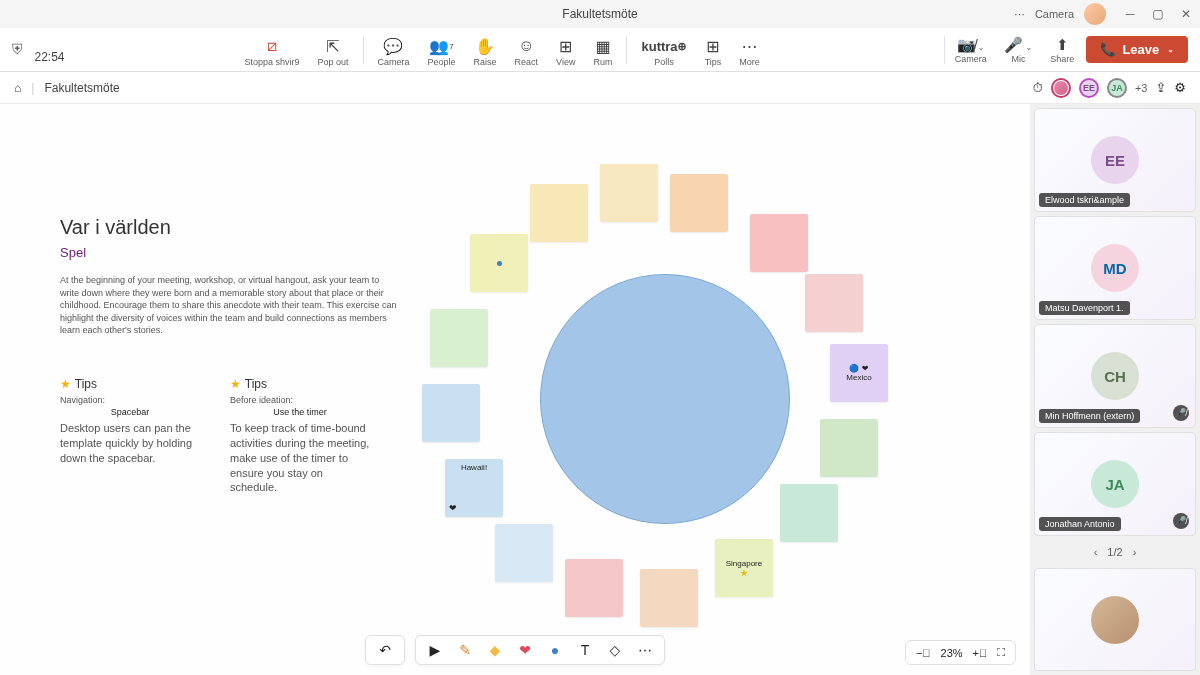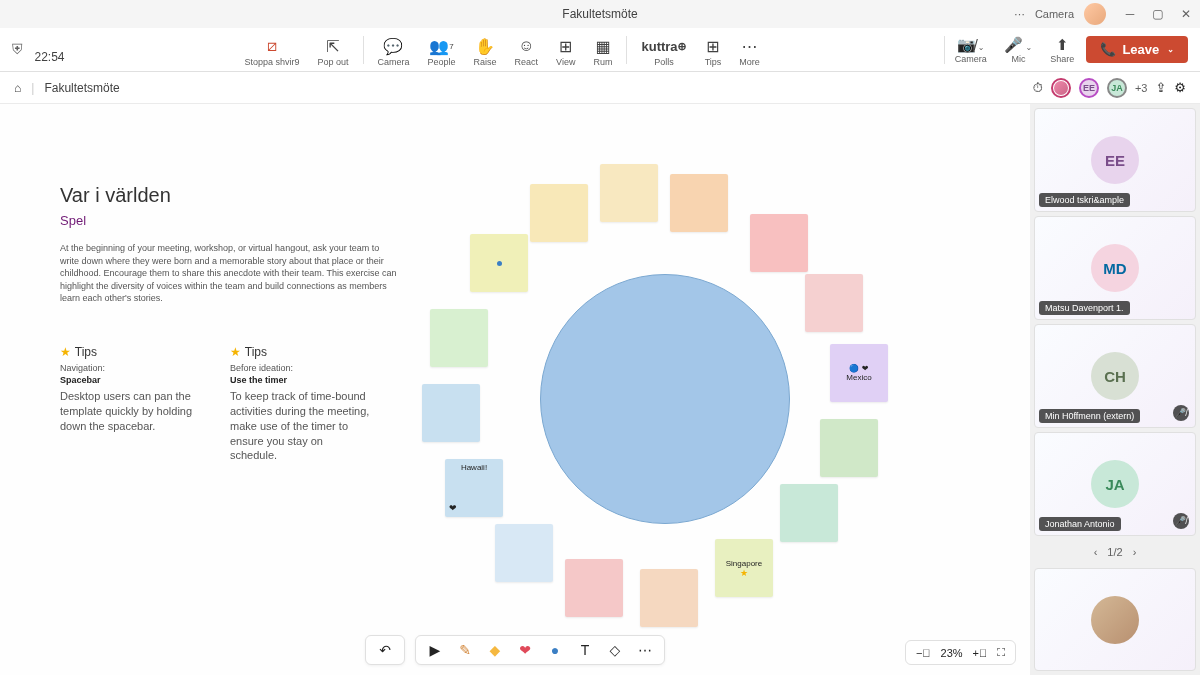--- a/index.html
+++ b/index.html
@@ -35,28 +35,28 @@
 .subbar { height: 32px; background: #fff; border-bottom: 1px solid #ebebeb; display: flex; align-items: center; padding: 0 14px; }
 .subbar-left { display: flex; align-items: center; gap: 10px; font-size: 12px; color: #424242; }
 .subbar-right { margin-left: auto; display: flex; align-items: center; gap: 8px; }
 .pres-avatar { width: 20px; height: 20px; border-radius: 50%; display: inline-flex; align-items: center; justify-content: center; font-size: 9px; font-weight: 600; border: 2px solid; }
 .plus-count { font-size: 11px; color: #616161; }
 
 
 .main { display: flex; height: calc(675px - 28px - 44px - 32px); }
 .whiteboard { flex: 1; background: #fefefe; position: relative; }
 .wb-text { position: absolute; left: 60px; top: 80px; width: 340px; }
-.wb-title { font-size: 20px; font-weight: 400; color: #333; margin-bottom: 6px; }
+.wb-title { font-size: 20px; font-weight: 400; color: #333; margin-bottom: 6px; margin-top: 32px; }
 .wb-sub { font-size: 13px; color: #701a75; margin-bottom: 14px; }
 .wb-desc { font-size: 9px; color: #555; line-height: 1.4; }
 .tips-row { display: flex; gap: 30px; margin-top: 40px; }
 .tip { width: 140px; }
 .tip-head { display: flex; align-items: center; gap: 4px; font-size: 12px; color: #333; margin-bottom: 4px; }
 .tip-sub { font-size: 9px; color: #555; margin-bottom: 2px; }
-.tip-bold { font-size: 9px; font-weight: 700; margin-bottom: 4px; }
+.tip-bold { font-size: 9px; font-weight: 400; margin-bottom: 4px; text-align: center; }
 .tip-body { font-size: 11px; color: #555; line-height: 1.35; }
 
 .canvas { position: absolute; left: 410px; top: 40px; width: 520px; height: 500px; }
 .big-circle { position: absolute; left: 130px; top: 130px; width: 250px; height: 250px; border-radius: 50%; background: #a3c6e8; border: 1px solid #7ba8d1; }
 .note { position: absolute; width: 58px; height: 58px; border-radius: 2px; box-shadow: 0 1px 2px rgba(0,0,0,.08); font-size: 8px; padding: 4px; display: flex; flex-direction: column; align-items: center; justify-content: center; }
 
 
 .wb-toolbar { position: absolute; bottom: 10px; left: 50%; transform: translateX(-50%); display: flex; align-items: center; gap: 10px; }
 .wb-tool-group { background: #fff; border: 1px solid #e0e0e0; border-radius: 6px; padding: 5px 10px; display: flex; align-items: center; gap: 12px; box-shadow: 0 1px 3px rgba(0,0,0,.06); }
 .wb-tool { width: 18px; height: 18px; display: flex; align-items: center; justify-content: center; font-size: 14px; cursor: pointer; }

